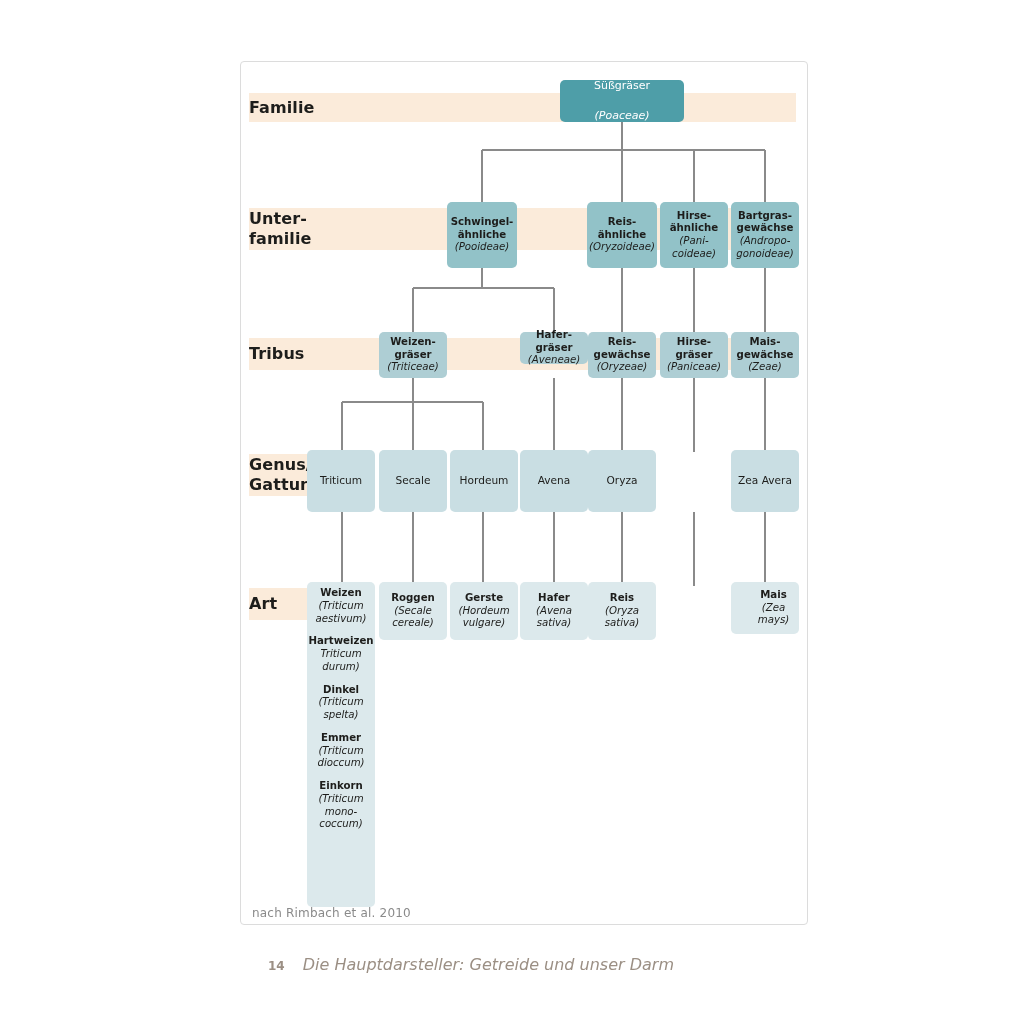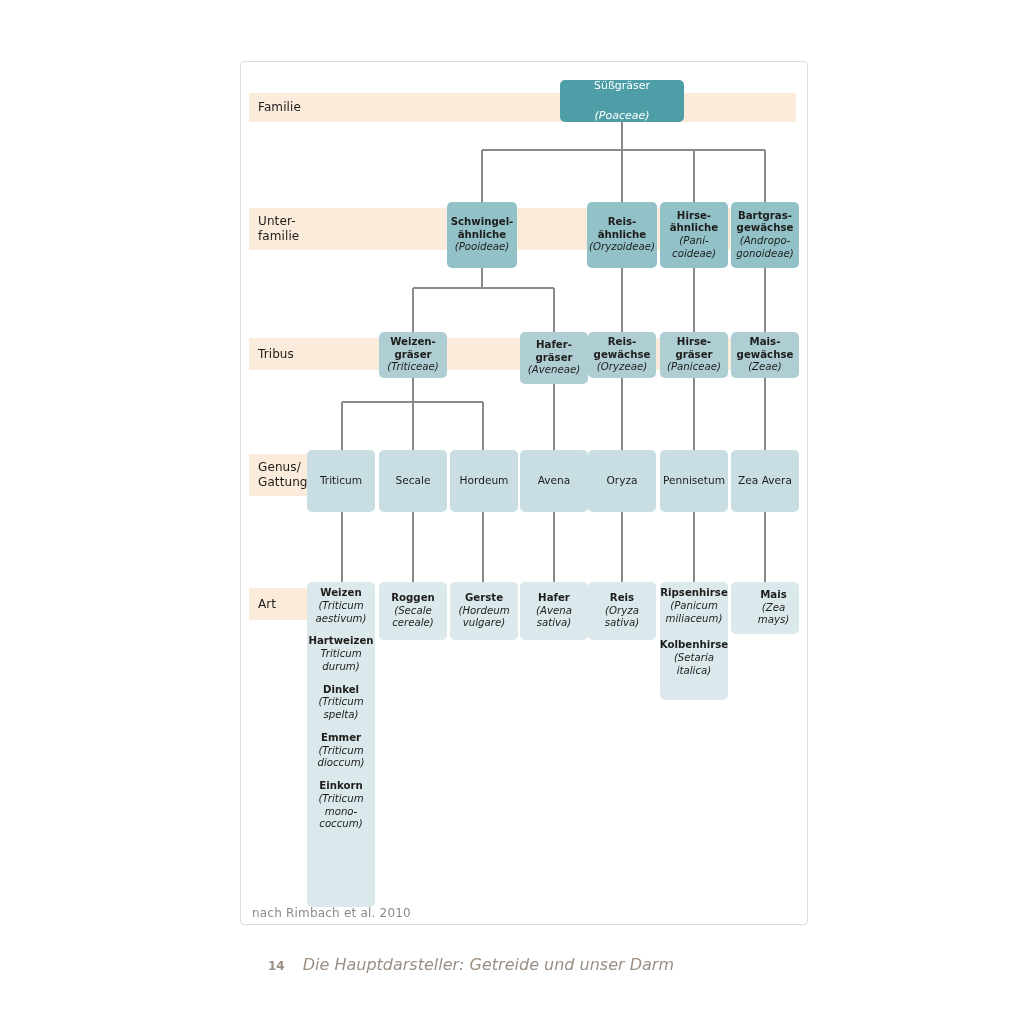--- a/index.html
+++ b/index.html
@@ -18,22 +18,21 @@
     box-sizing:border-box;
   }
 
   
   .band{
     position:absolute;background:#FBEBDA;
     display:flex;align-items:center;
     box-sizing:border-box;
   }
   .band .band-label{
-    padding-left:9px;
-    font-size:12px;font-weight:normal;color:#1d1d1b;
+    font-size:16px;font-weight:bold;color:#1d1d1b;
     line-height:1.25;letter-spacing:.1px;
     white-space:pre-line;
   }
 
   
   .lines{position:absolute;left:0;top:0;width:568px;height:864px;pointer-events:none;}
 
   
   .node{
     position:absolute;box-sizing:border-box;
@@ -166,21 +165,21 @@
 gewächse</span>
       <span class="sci">(Andropo-
 gonoideae)</span>
     </div>
 
     <div class="node lvl-tribus" style="left:138px;top:270px;width:68px;height:46px;">
       <span class="nm">Weizen-
 gräser</span>
       <span class="sci">(Triticeae)</span>
     </div>
-    <div class="node lvl-tribus" style="left:279px;top:270px;width:68px;height:52px;">
+    <div class="node lvl-tribus" style="left:279px;top:270px;width:68px;height:32px;">
       <span class="nm">Hafer-
 gräser</span>
       <span class="sci">(Aveneae)</span>
     </div>
     <div class="node lvl-tribus" style="left:347px;top:270px;width:68px;height:46px;">
       <span class="nm">Reis-
 gewächse</span>
       <span class="sci">(Oryzeae)</span>
     </div>
     <div class="node lvl-tribus" style="left:419px;top:270px;width:68px;height:46px;">
@@ -202,23 +201,20 @@
     </div>
     <div class="node lvl-genus" style="left:209px;top:388px;width:68px;height:62px;">
       <span class="gn">Hordeum</span>
     </div>
     <div class="node lvl-genus" style="left:279px;top:388px;width:68px;height:62px;">
       <span class="gn">Avena</span>
     </div>
     <div class="node lvl-genus" style="left:347px;top:388px;width:68px;height:62px;">
       <span class="gn">Oryza</span>
     </div>
-    <div class="node lvl-genus" style="left:419px;top:388px;width:68px;height:62px;">
-      <span class="gn">Pennisetum</span>
-    </div>
     <div class="node lvl-genus" style="left:490px;top:388px;width:68px;height:62px;">
       <span class="gn">Zea Avera</span>
     </div>
 
     <div class="node lvl-art art-group" style="left:66px;top:520px;width:68px;height:325px;">
       <div class="art-entry">
         <div class="nm">Weizen</div>
         <div class="sci">(Triticum
 aestivum)</div>
       </div>
@@ -262,32 +258,20 @@
       <span class="sci">(Avena
 sativa)</span>
     </div>
 
     <div class="node lvl-art" style="left:347px;top:520px;width:68px;height:58px;">
       <span class="nm">Reis</span>
       <span class="sci">(Oryza
 sativa)</span>
     </div>
 
-    <div class="node lvl-art art-group" style="left:419px;top:520px;width:68px;height:118px;">
-      <div class="art-entry" style="margin-bottom:14px;">
-        <div class="nm">Ripsenhirse</div>
-        <div class="sci">(Panicum
-miliaceum)</div>
-      </div>
-      <div class="art-entry">
-        <div class="nm">Kolbenhirse</div>
-        <div class="sci">(Setaria
-italica)</div>
-      </div>
-    </div>
 
     <div class="node lvl-art" style="left:490px;top:520px;width:68px;height:52px;padding-left:20px;">
       <span class="nm">Mais</span>
       <span class="sci">(Zea mays)</span>
     </div>
 
   </div>
 
   <div class="footnote">nach Rimbach et al. 2010</div>
 

